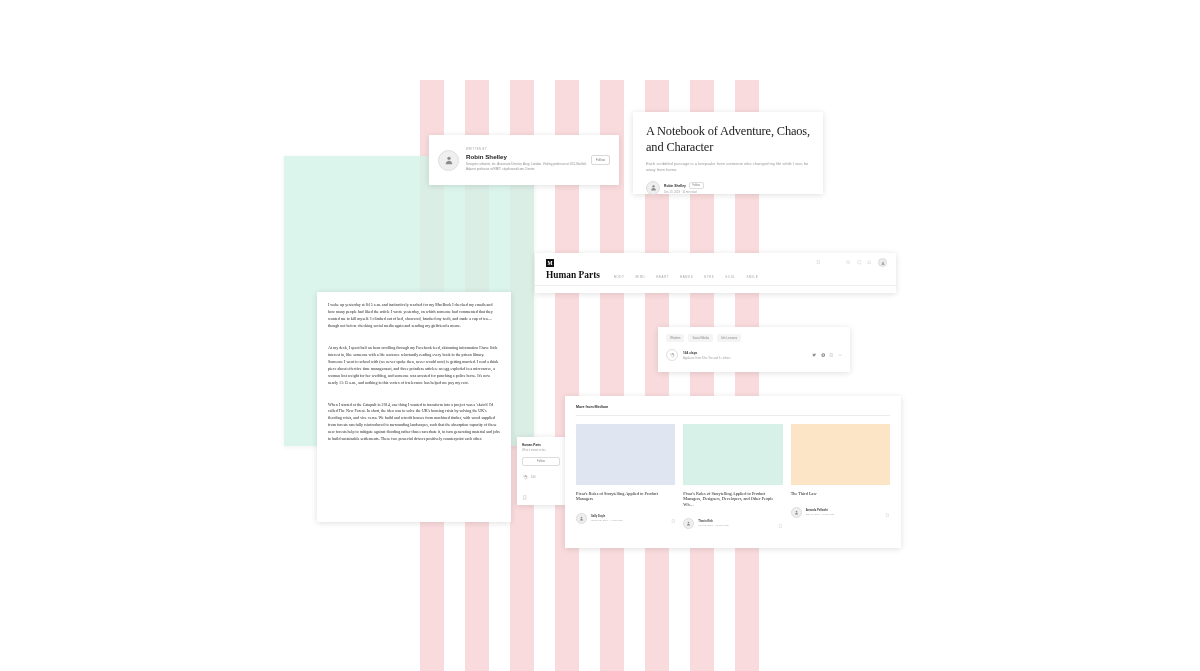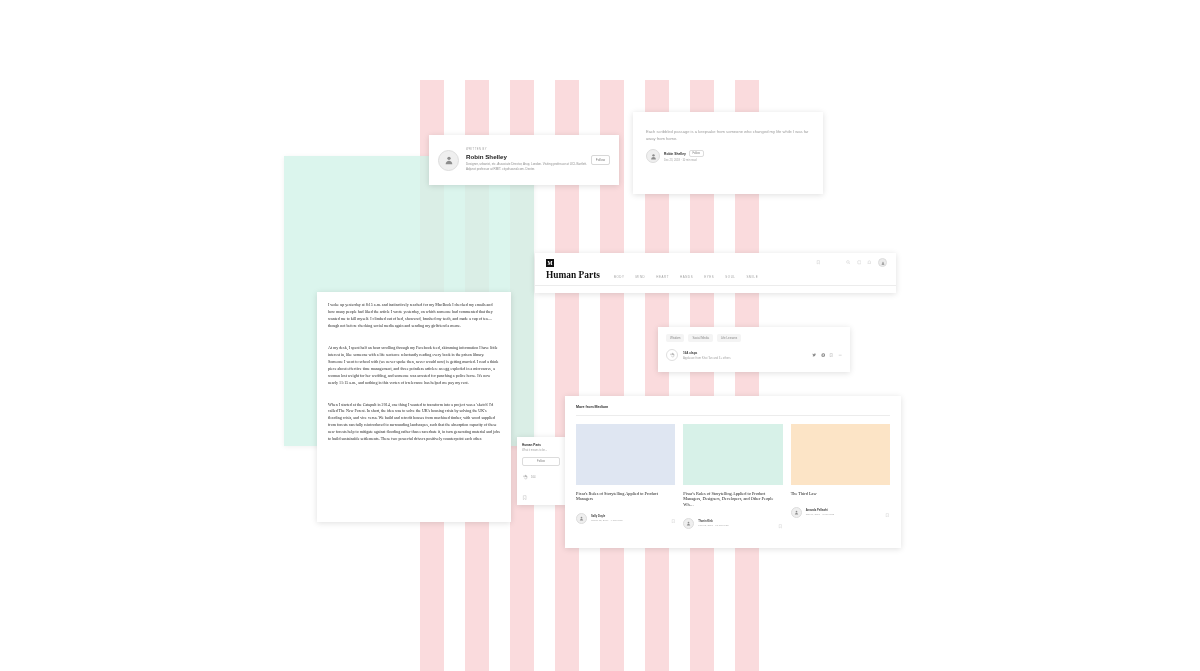--- a/index.html
+++ b/index.html
@@ -147,20 +147,21 @@
     </div>
     <div class="ac-body">
       <div class="written-by">WRITTEN BY</div>
       <div class="ac-name">Robin Shelley</div>
       <div class="ac-bio">Designer, urbanist, etc. Associate Director, Arup, London. Visiting professor at UCL Bartlett. Adjunct professor at RMIT. cityofsound.com. Dexter.</div>
     </div>
     <div class="follow-btn">Follow</div>
   </div>
 
   <div class="card hero-card">
+    <div class="hero-title">A Notebook of Adventure, Chaos, and Character</div>
     <div class="hero-sub">Each scribbled passage is a keepsake from someone who changed my life while I was far away from home.</div>
     <div class="hero-by">
       <div class="av">
         <svg viewBox="0 0 24 24">
             <circle cx="12" cy="8" r="4"></circle>
             <path d="M4 22c0-5 4-8 8-8s8 3 8 8z"></path>
           </svg>
       </div>
       <div class="hb-txt">
         <div class="hb-row">

